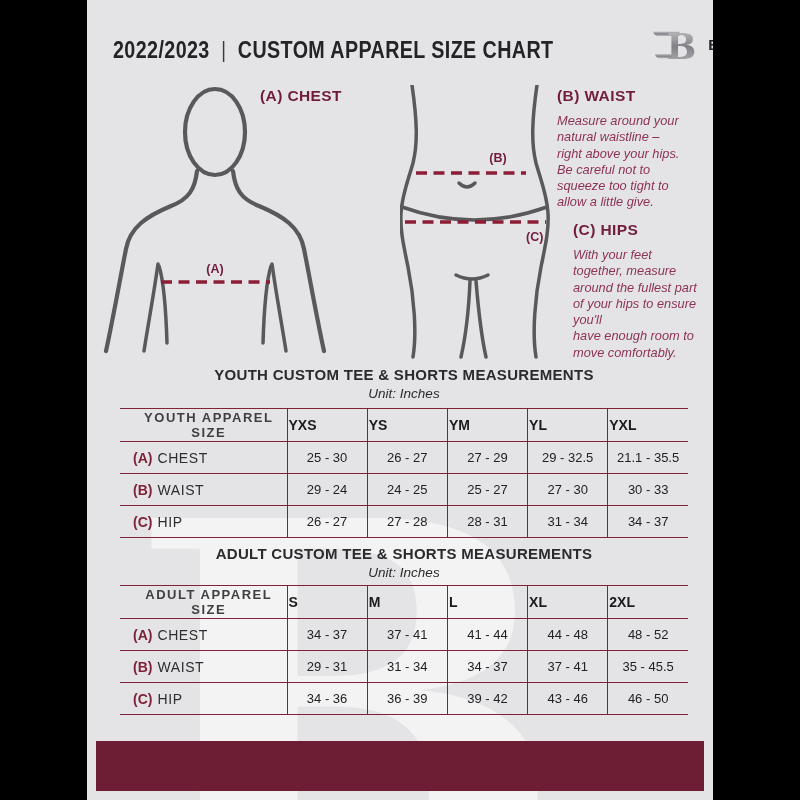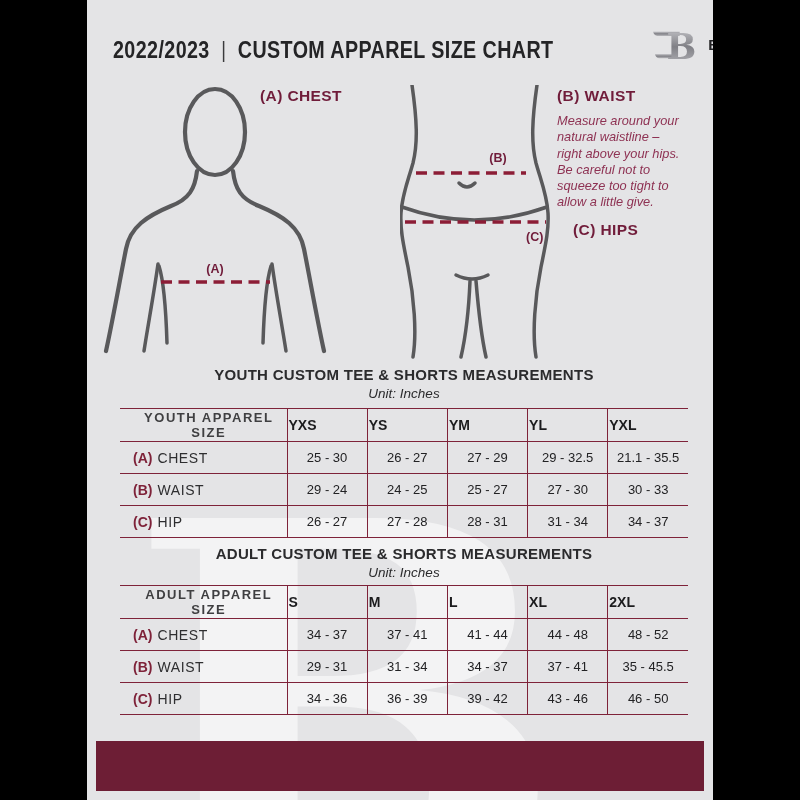--- a/index.html
+++ b/index.html
@@ -131,20 +131,27 @@
     <div class="instr-body" style="margin-top:8px;">Measure around your
 natural waistline –
 right above your hips.
 Be careful not to
 squeeze too tight to
 allow a little give.</div>
   </div>
 
   <div class="layer" style="left:486px; top:221px; width:160px;">
     <div class="instr-heading">(C) HIPS</div>
+    <div class="instr-body" style="margin-top:8px;">With your feet
+together, measure
+around the fullest part
+of your hips to ensure
+you'll
+have enough room to
+move comfortably.</div>
   </div>
 
   <div class="layer tbl-title-wrap" style="top:366px;">
     <div class="tbl-title">YOUTH CUSTOM TEE &amp; SHORTS MEASUREMENTS</div>
     <div class="tbl-unit">Unit: Inches</div>
   </div>
 
   <table class="size-table" style="top:408px;">
     <colgroup>
         <col class="c-label">

